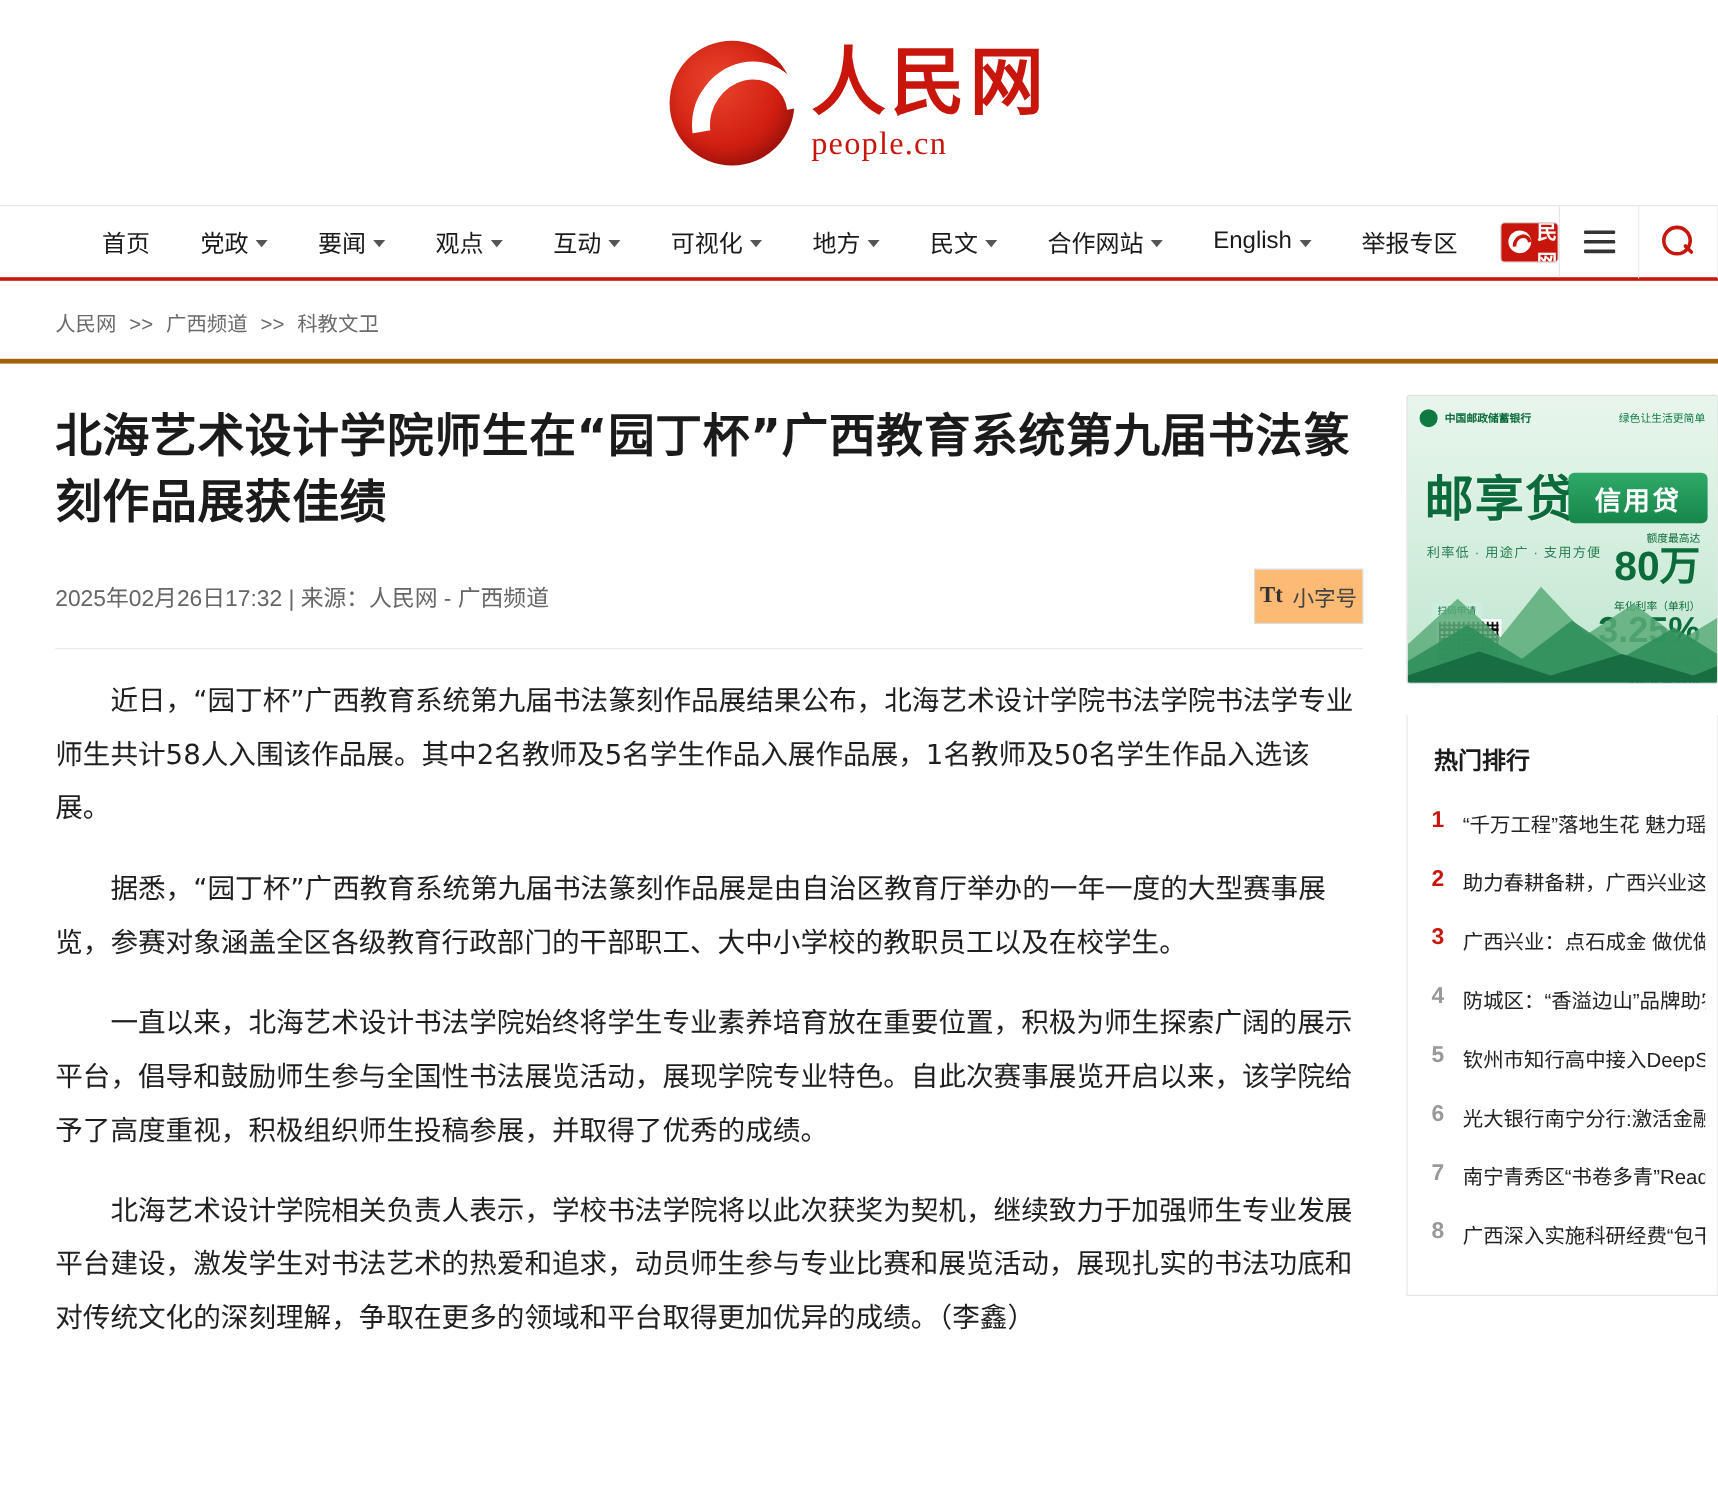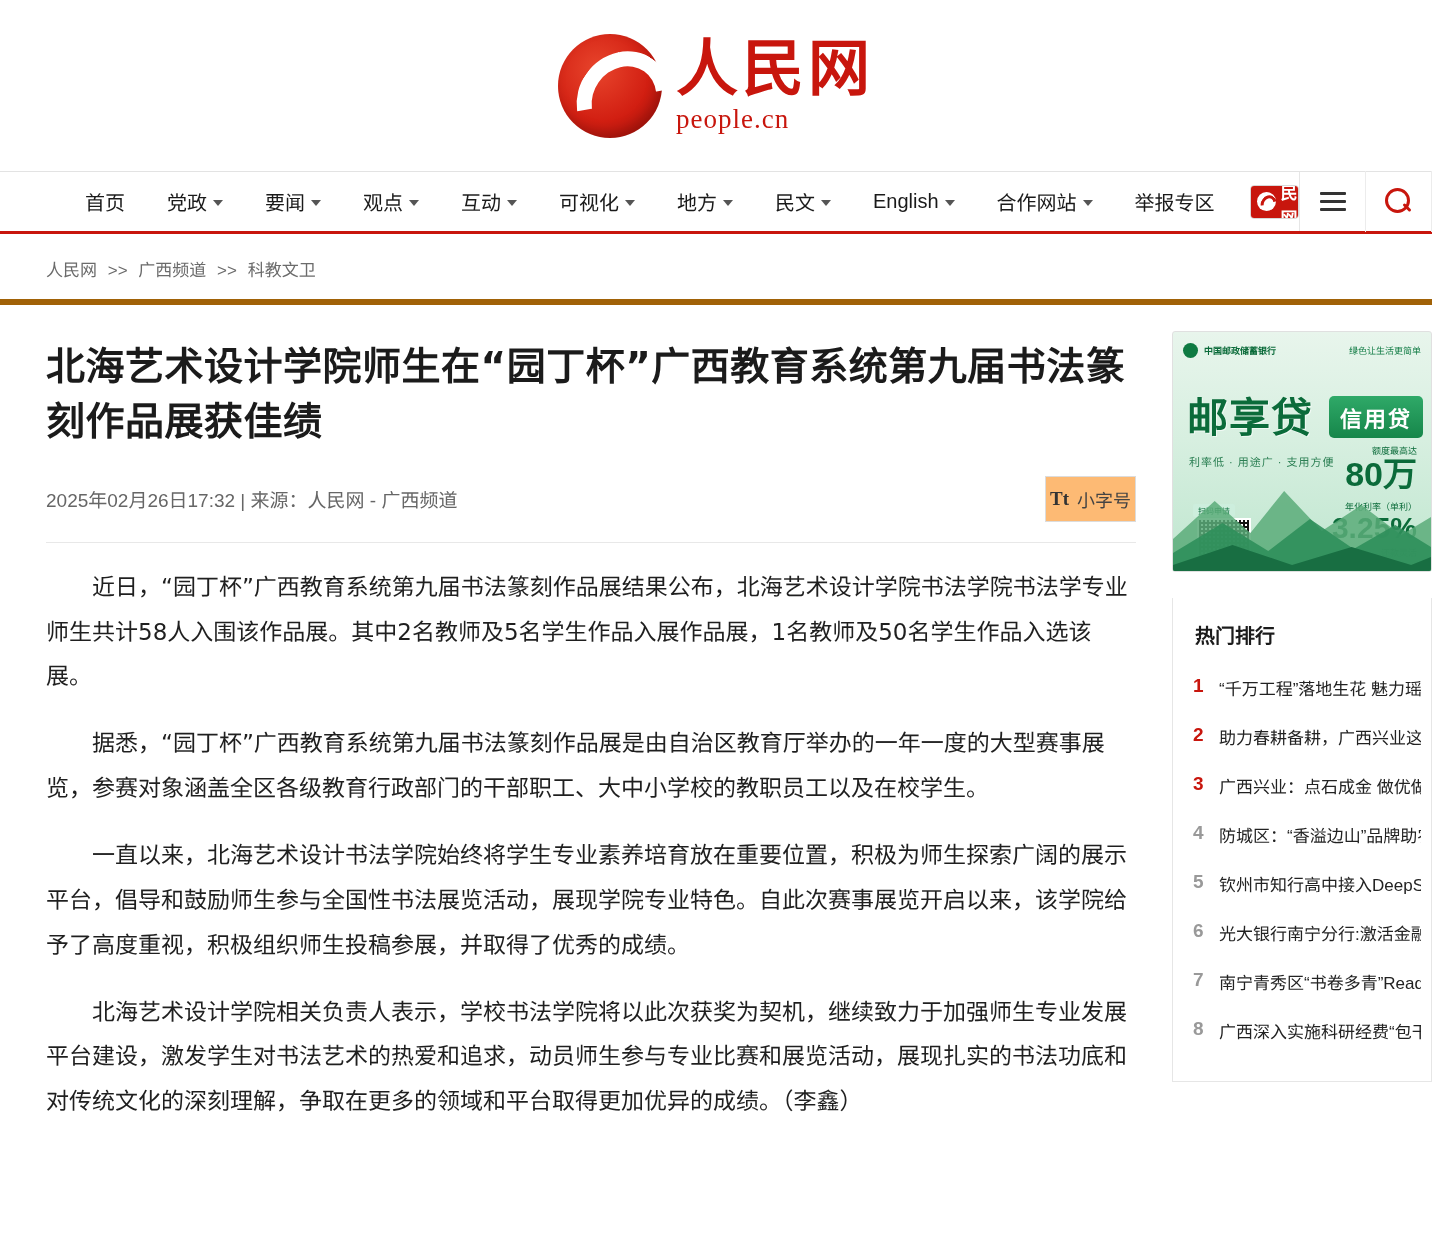--- a/index.html
+++ b/index.html
@@ -139,21 +139,21 @@
   .search-glass::after {
     content: ""; position: absolute; left: 17px; top: 18px;
     width: 10px; height: 3px; background: #c8160d; transform: rotate(45deg); border-radius: 2px;
   }
 
   
   .breadcrumb {
     padding: 22px 0 18px 46px;
     font-size: 17px;
     color: #6b6b6b;
-    border-bottom: 6px solid #a16207;
+    border-bottom: 4px solid #a16207;
   }
   .breadcrumb a { color: #6b6b6b; text-decoration: none; }
   .bc-sep { margin: 0 6px; }
 
   
   .page {
     display: flex;
     padding: 0 0 0 46px;
     gap: 36px;
   }
@@ -231,21 +231,21 @@
   .ad-sub {
     margin: 9px 0 0 16px;
     font-size: 11px;
     color: #2b7f53;
     letter-spacing: 1px;
   }
   .ad-badge {
     position: absolute; right: 8px; top: 64px;
     background: linear-gradient(180deg,#2fa968,#16864a);
     color: #fff; font-size: 22px; font-weight: bold;
-    padding: 5px 11px; border-radius: 5px; letter-spacing: 2px;
+    padding: 5px 22px; border-radius: 5px; letter-spacing: 2px;
   }
   .ad-amount {
     position: absolute; right: 14px; top: 112px;
     text-align: right; color: #0b6b3a;
   }
   .ad-amount .line1 { font-size: 9px; }
   .ad-amount .big { font-size: 34px; font-weight: bold; line-height: 1; }
   .ad-rate {
     position: absolute; right: 14px; top: 168px;
     text-align: right; color: #0b6b3a;
@@ -337,25 +337,25 @@
       </div>
     <div class="nav-item">
         <span>地方</span>
         <i class="caret"></i>
       </div>
     <div class="nav-item">
         <span>民文</span>
         <i class="caret"></i>
       </div>
     <div class="nav-item">
+        <span>合作网站</span>
+        <i class="caret"></i>
+      </div>
+    <div class="nav-item">
         <span>English</span>
-        <i class="caret"></i>
-      </div>
-    <div class="nav-item">
-        <span>合作网站</span>
         <i class="caret"></i>
       </div>
     <div class="nav-item">
         <span>举报专区</span>
       </div>
   </div>
 
   <div class="nav-app">
     <div class="app-red">
       <span class="app-dot"></span>

